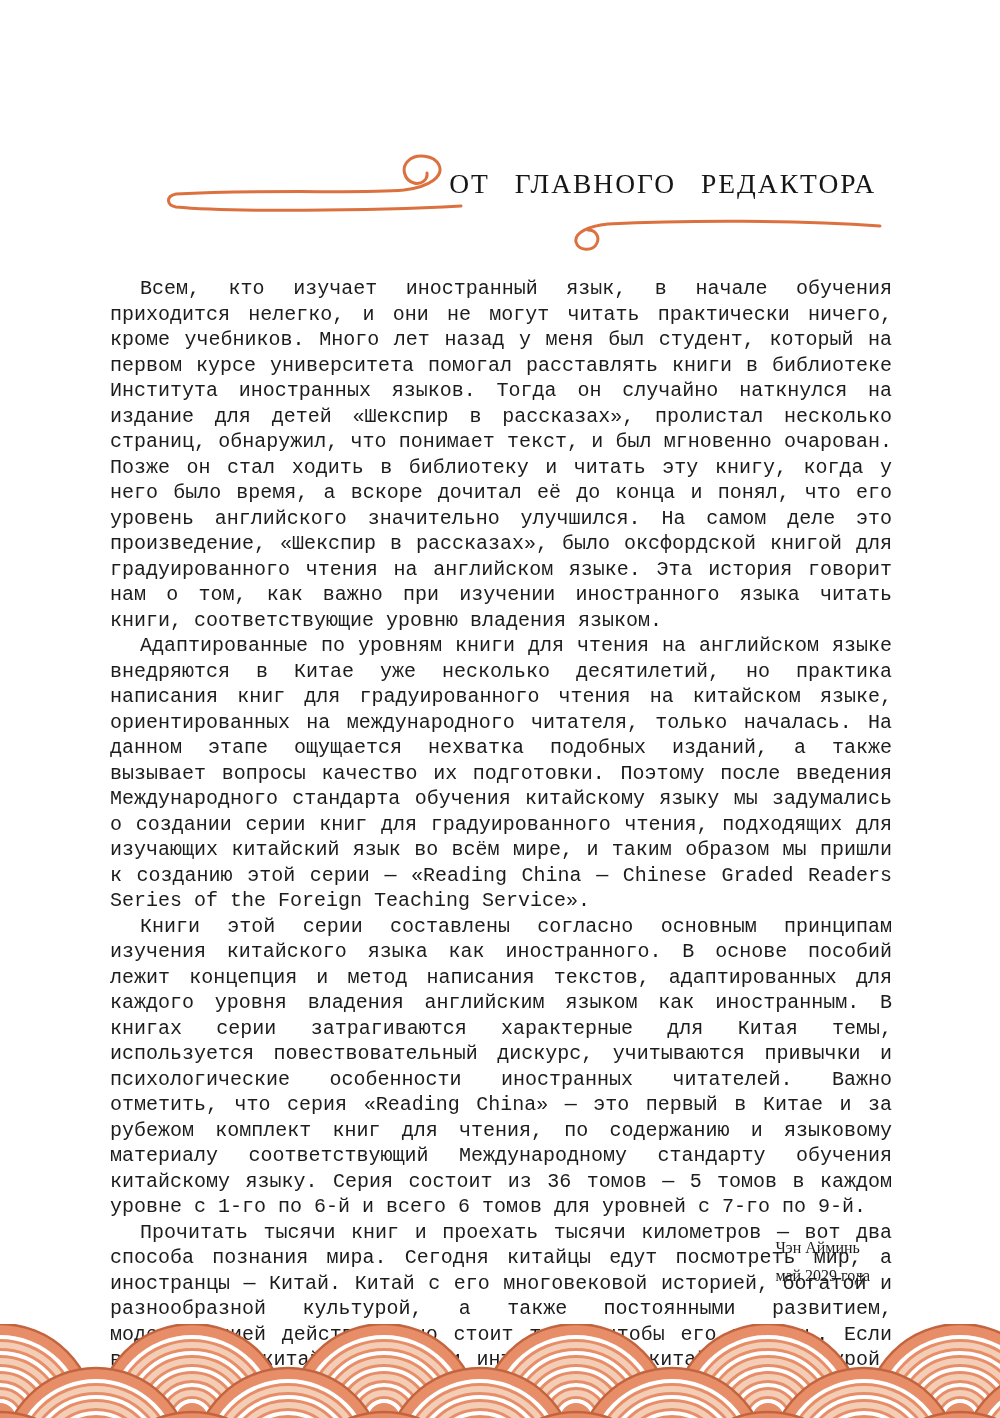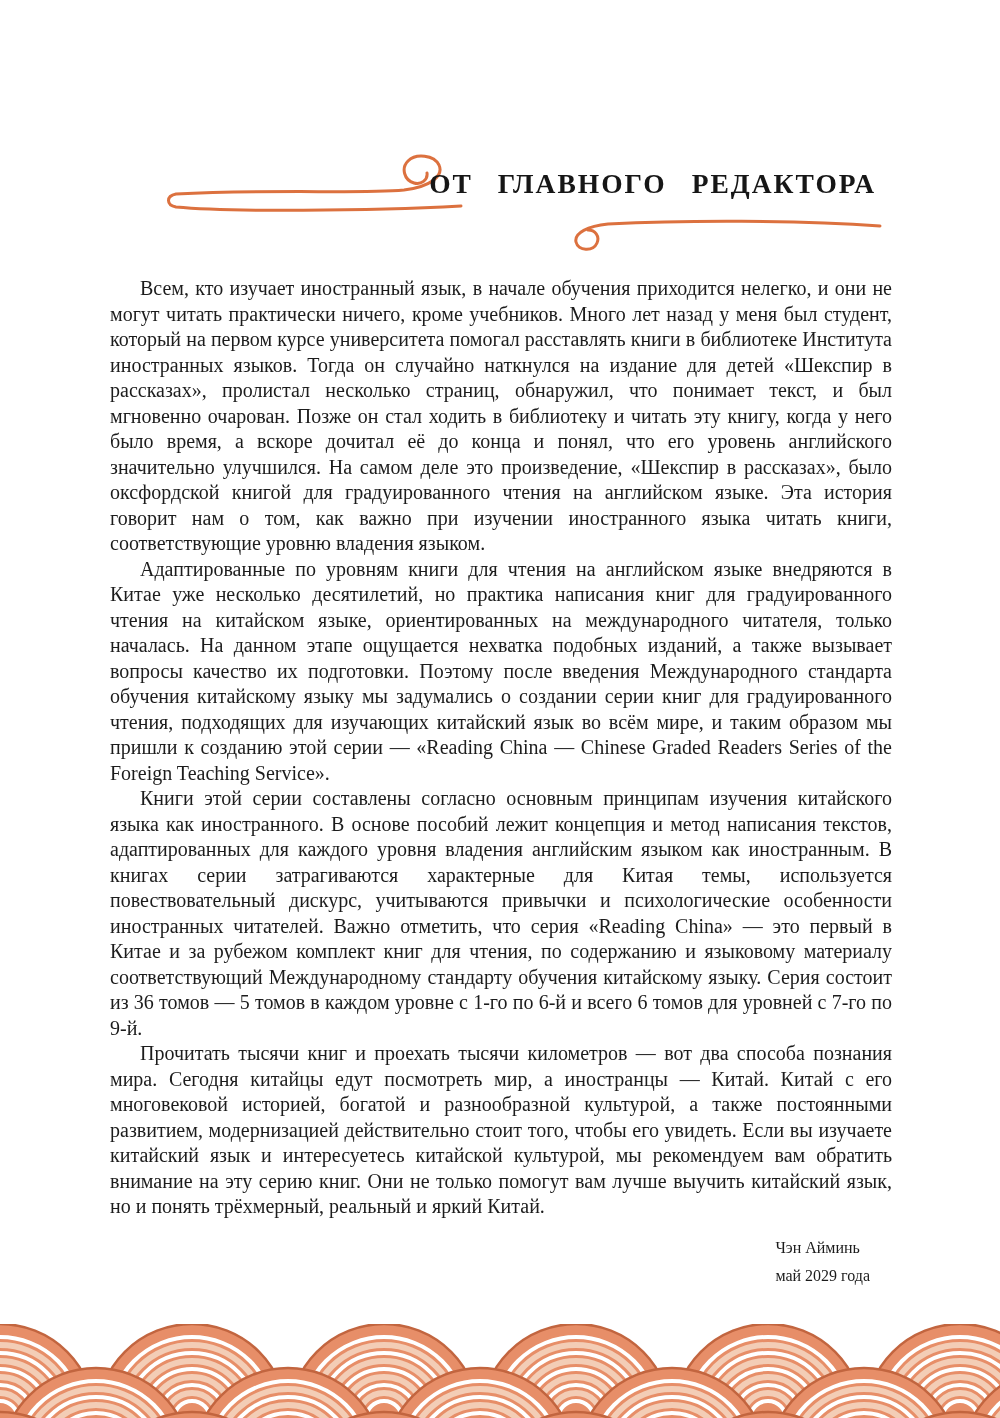--- a/index.html
+++ b/index.html
@@ -9,30 +9,30 @@
     position:relative; overflow:hidden;
     font-family:"Liberation Serif", serif;
     color:#1c1c1c;
   }
   .orn { position:absolute; }
   .orn-left  { left:158px; top:150px; width:305px; height:64px; }
   .orn-right { left:566px; top:212px; width:320px; height:42px; }
   .orn-path  { fill:none; stroke:#dc713f; stroke-width:3; stroke-linecap:round; }
   .title {
     position:absolute; top:168px; right:124px;
-    font-size:27.5px; font-weight:700;
+    font-size:27.5px; font-weight:400;
     letter-spacing:2px; word-spacing:16px;
     white-space:nowrap; color:#161616;
   }
   .body {
     position:absolute; top:276px; left:110px; width:782px;
     font-size:20px; line-height:25.5px;
     text-align:justify;
   }
-  .para { text-indent:30px; }
+  .para { text-indent:30px;font-family:Liberation Mono, monospace; }
   .signature {
     position:absolute; top:1234px; right:130px;
     text-align:left; font-size:16px; line-height:27.5px;
   }
   .waves {
     position:absolute; left:0; bottom:0;
     width:1000px; height:94px; display:block;
   }
 </style>
 </head>

